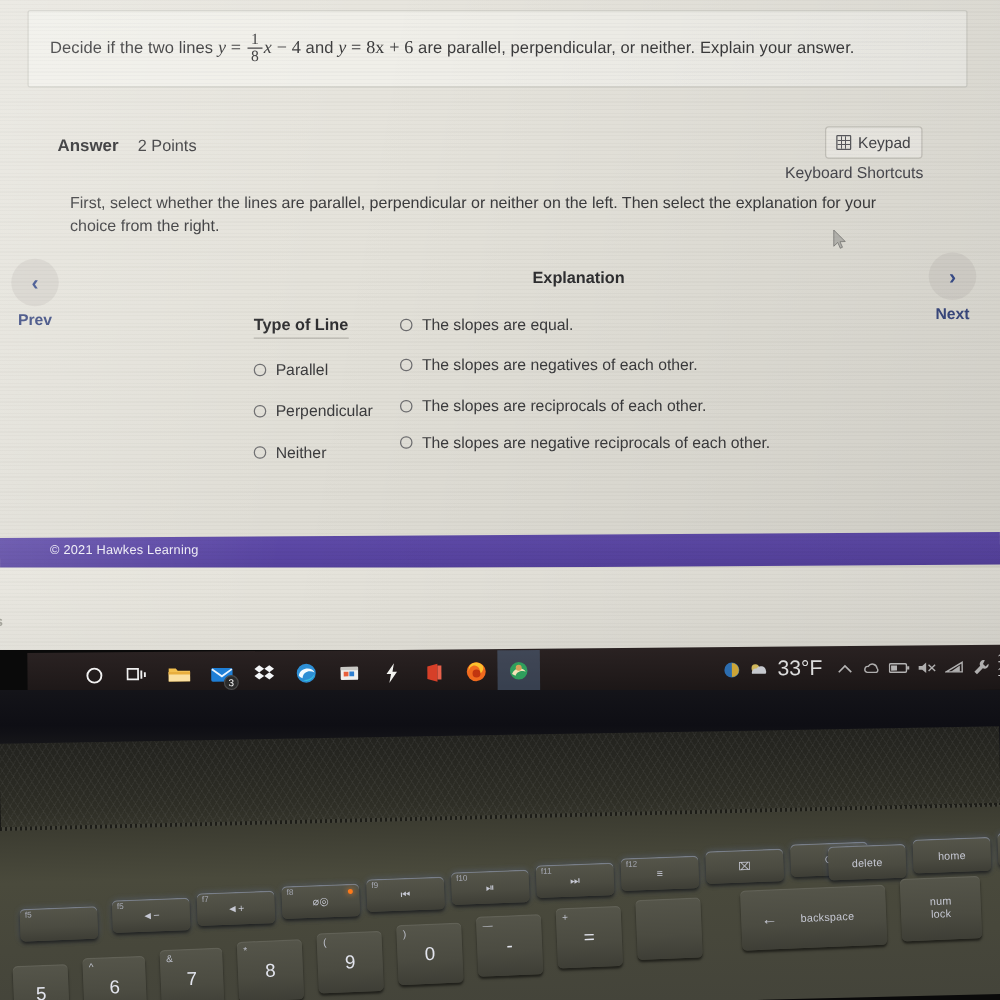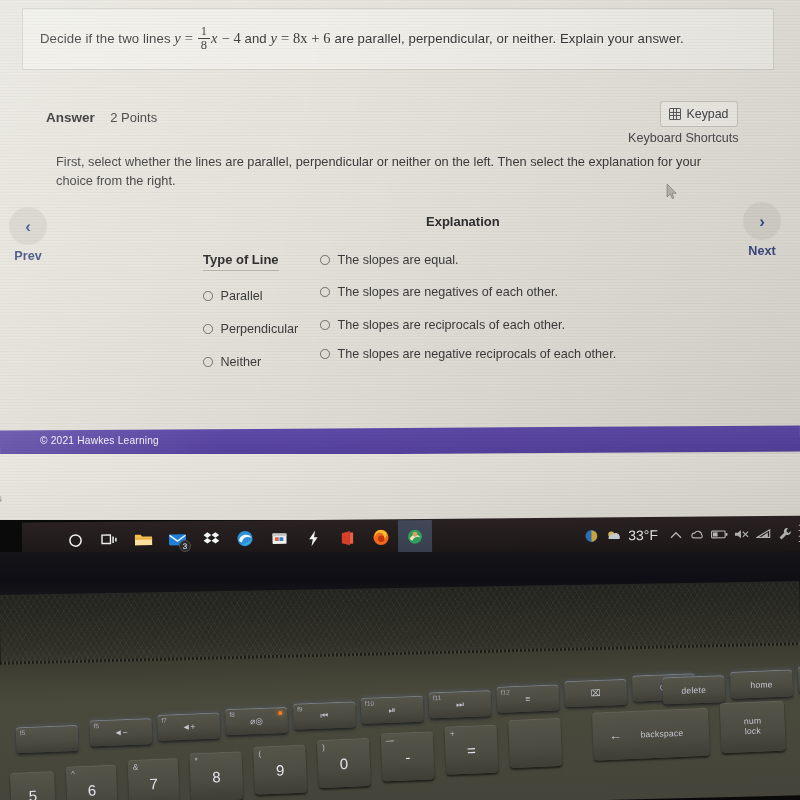--- a/index.html
+++ b/index.html
@@ -143,21 +143,21 @@
   }
   .tb-ico svg, .tb-ico .glyph { display:block; }
   .badge {
     position:absolute; right:3px; bottom:4px; width:12px; height:12px; border-radius:50%;
     background:#2b2b2b; color:#fff; font-size:8px; line-height:12px; text-align:center;
     border:1px solid #4a4a4a;
   }
   .tb-active { background: rgba(120,160,210,.30); border-bottom:2px solid #7aa6d8; }
   .tray { position:absolute; right:0; top:0; height:36px; display:flex; align-items:center; gap:3px; padding-right:4px;}
   .tray-ico { width:19px; height:19px; display:flex; align-items:center; justify-content:center; opacity:.82; }
-  .temp { color:#dcdcdc; font-size:14px; margin:0 5px 0 2px; }
+  .temp { color:#dcdcdc; font-size:17px; margin:0 5px 0 2px; }
   .clock { color:#d8d8d8; font-size:9.5px; line-height:1.15; text-align:left; width:20px; overflow:hidden; }
 
   
   .hinge {
     position:absolute; left:0; top:552px; width:800px; height:52px;
     background: linear-gradient(180deg,#141419 0%, #0e0e14 55%, #1a1a1c 100%);
   }
   .speaker {
     position:absolute; left:0; top:588px; width:800px; height:76px;
     background:

